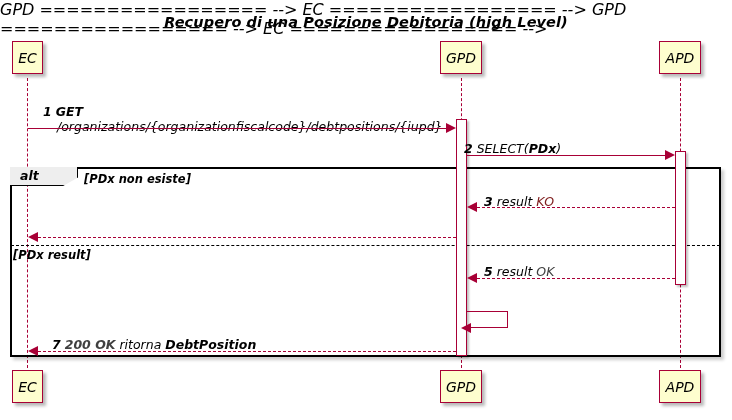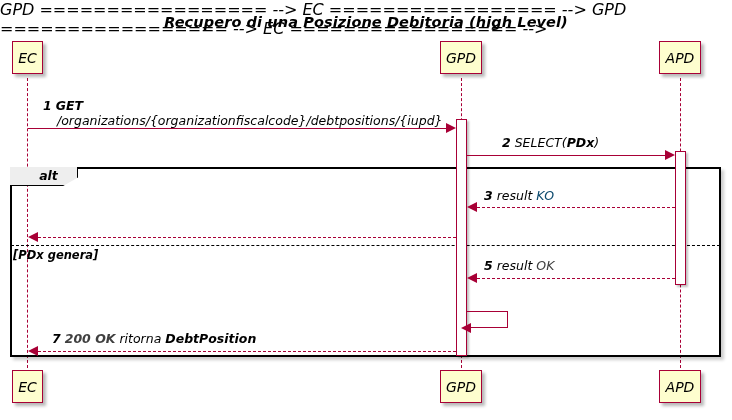--- a/index.html
+++ b/index.html
@@ -124,24 +124,25 @@
     border-bottom: 5px solid transparent;
     border-right: 10px solid #A80036;
   }
 
   .msg-label {
     position: absolute;
     font-size: 12.5px;
     color: #000000;
     white-space: nowrap;
     line-height: 14.5px;
+    margin-top: 6px;
   }
   .msg-label .seq { font-weight: bold; }
   .msg-label .b { font-weight: bold; }
-  .msg-label .ko { color: #0c4a6e; }
+  .msg-label .ko { color: #7f1d1d; }
   .msg-label .ok { color: #404040; }
   .msg-label .err { color: #FF0000; font-weight: bold; }
   .msg-label .succ { color: #404040; font-weight: bold; }
   .msg-label .mono-path { font-weight: normal; }
 
   
   .selfloop {
     position: absolute;
     border: 1.4px solid #A80036;
     border-left: none;
@@ -168,43 +169,46 @@
   </div>
   <div class="participant" style="left:440px; top:41px; width:42px; height:33px;">
     <span>GPD</span>
   </div>
   <div class="participant" style="left:659px; top:41px; width:42px; height:33px;">
     <span>APD</span>
   </div>
 
   
   <div class="altframe" style="left:10px; top:167px; width:711px; height:190px;"></div>
-  <div class="alt-tab" style="left:10px; top:167px; width:68px; height:19px;text-align:center;">
+  <div class="alt-tab" style="left:10px; top:167px; width:68px; height:19px;">
     <span>alt</span>
+  </div>
+  <div class="alt-guard" style="left:84px; top:172px;">
+    <span>[PDx non esiste]</span>
   </div>
   <div class="alt-divider" style="left:11px; top:245px; width:709px;"></div>
   <div class="alt-guard" style="left:13px; top:248px;">
-    <span>[PDx genera]</span>
+    <span>[PDx result]</span>
   </div>
 
   
   <div class="activation" style="left:456px; top:119px; width:11px; height:237px;"></div>
   <div class="activation" style="left:675px; top:151px; width:11px; height:134px;"></div>
 
   
   <div class="msg-label" style="left:43px; top:99px;">
     <span class="seq">1</span>
     <span class="b">GET</span><br>
     <span style="display:inline-block; margin-left:14px;text-align:right;" class="mono-path">/organizations/{organizationfiscalcode}/debtpositions/{iupd}</span>
   </div>
   <div class="msg-line" style="left:28px; top:128px; width:418px;"></div>
   <div class="arrow-r" style="left:446px; top:123px;"></div>
 
   
-  <div class="msg-label" style="left:502px; top:136px;">
+  <div class="msg-label" style="left:464px; top:136px;">
     <span class="seq">2</span>
     <span>SELECT(</span><span class="b">PDx</span><span>)</span>
   </div>
   <div class="msg-line" style="left:467px; top:155px; width:198px;"></div>
   <div class="arrow-r" style="left:665px; top:150px;"></div>
 
    GPD ================= --&gt;
   <div class="msg-label" style="left:484px; top:189px;">
     <span class="seq">3</span>
     <span>result </span><span class="ko">KO</span>

